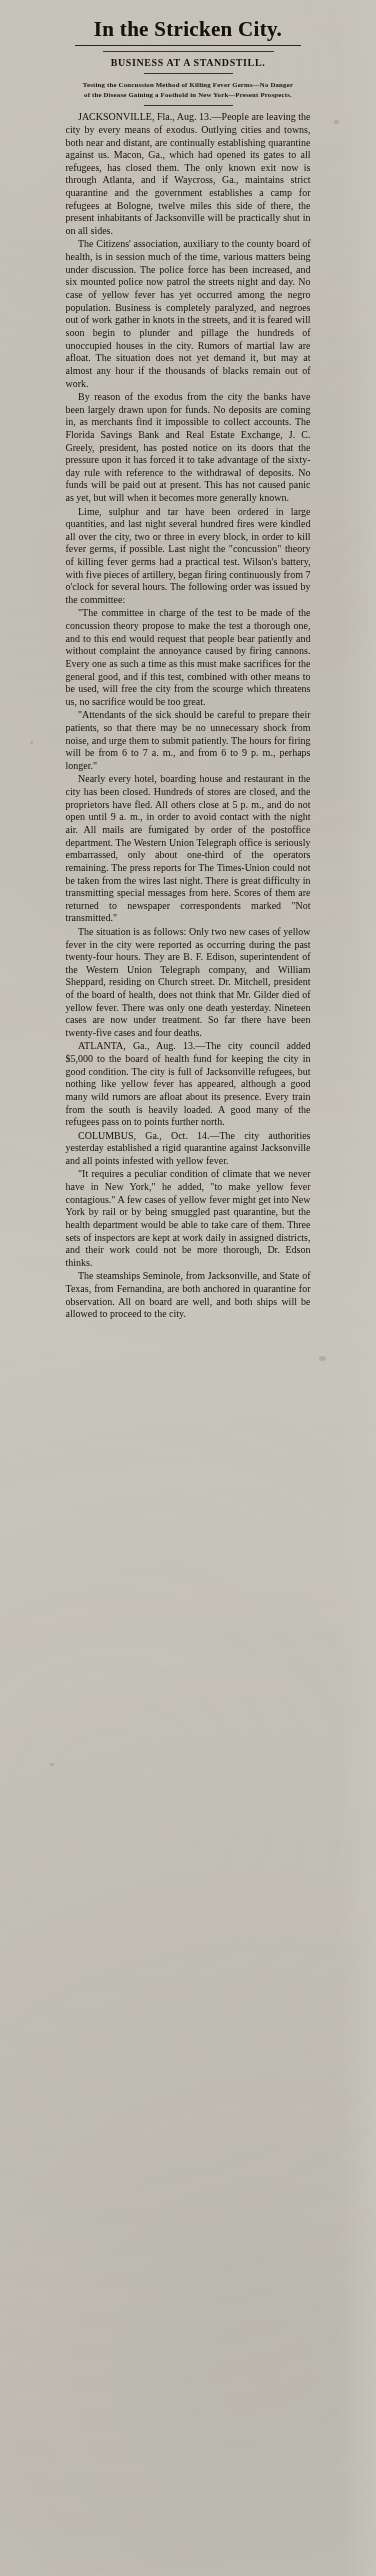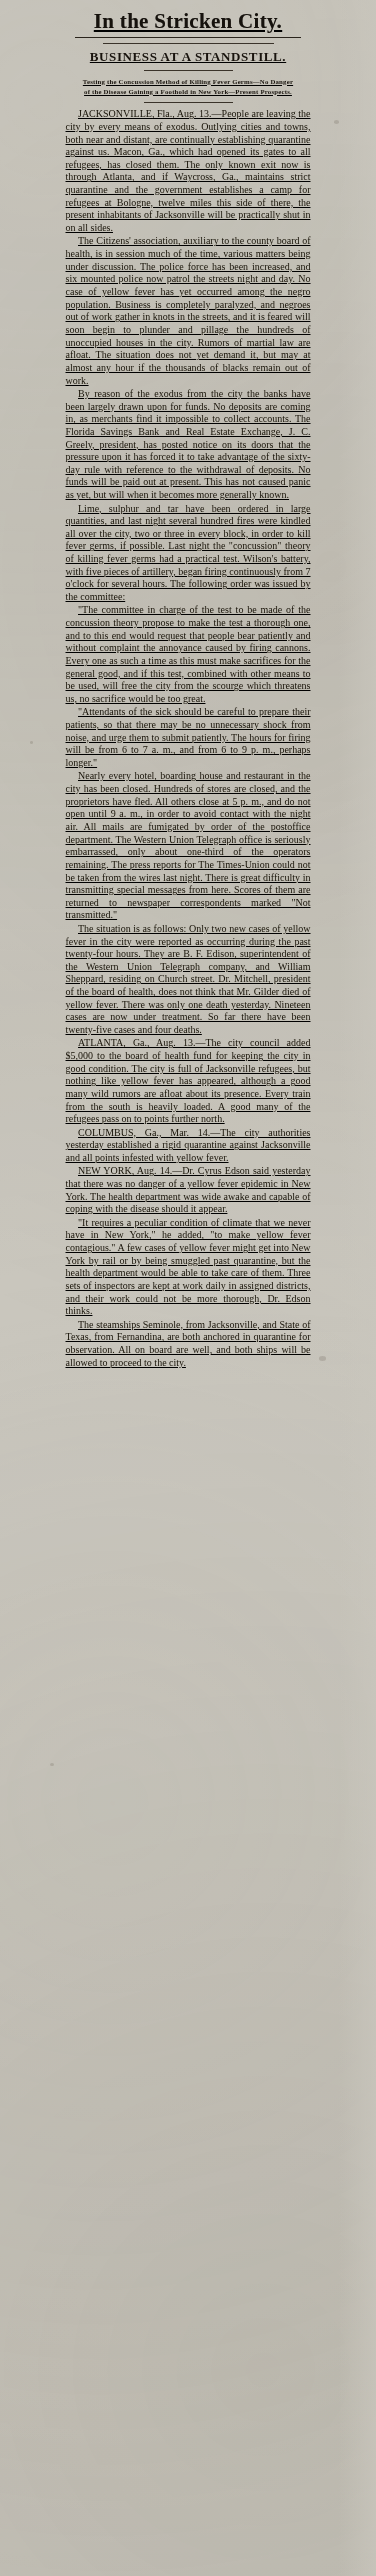--- a/index.html
+++ b/index.html
@@ -30,23 +30,22 @@
       radial-gradient(circle at 12% 4%, rgba(255,255,255,0.18), rgba(255,255,255,0) 36%),
       radial-gradient(circle at 88% 22%, rgba(90,80,60,0.10), rgba(0,0,0,0) 40%),
       radial-gradient(circle at 30% 70%, rgba(255,255,255,0.10), rgba(0,0,0,0) 45%),
       radial-gradient(circle at 70% 92%, rgba(90,80,60,0.12), rgba(0,0,0,0) 45%);
     mix-blend-mode: multiply;
     opacity: .9;
   }
   .col {
     position: relative;
     width: 245px;
-    margin: 0 auto;
+    margin: 8px auto;
     padding-top: 8px;
-    text-decoration: underline;
   }
 
   
   .masthead {
     text-align: center;
     font-family: "Liberation Serif", serif;
     font-weight: bold;
     font-size: 21px;
     line-height: 1.0;
     letter-spacing: 0.3px;
@@ -73,21 +72,21 @@
   .deck1 {
     text-align: center;
     font-size: 12px;
     font-weight: bold;
     line-height: 1.18;
     color: #19140e;
     margin: 2.1px 3.1px 1px 3.1px;
   }
   .deck2 {
     text-align: center;
-    font-size: 13px;
+    font-size: 10px;
     font-weight: bold;
     letter-spacing: 0.6px;
     color: #19140e;
     margin: 3.1px 0 1px 0;
   }
   .deck3 {
     text-align: center;
     font-size: 6.8px;
     font-weight: bold;
     line-height: 1.5;
@@ -145,22 +144,21 @@
     <div class="body">
       <p>JACKSONVILLE, Fla., Aug. 13.—People are leaving the city by every means of exodus. Outlying cities and towns, both near and distant, are continually establishing quarantine against us. Macon, Ga., which had opened its gates to all refugees, has closed them. The only known exit now is through Atlanta, and if Waycross, Ga., maintains strict quarantine and the government establishes a camp for refugees at Bologne, twelve miles this side of there, the present inhabitants of Jacksonville will be practically shut in on all sides.</p>
       <p>The Citizens' association, auxiliary to the county board of health, is in session much of the time, various matters being under discussion. The police force has been increased, and six mounted police now patrol the streets night and day. No case of yellow fever has yet occurred among the negro population. Business is completely paralyzed, and negroes out of work gather in knots in the streets, and it is feared will soon begin to plunder and pillage the hundreds of unoccupied houses in the city. Rumors of martial law are afloat. The situation does not yet demand it, but may at almost any hour if the thousands of blacks remain out of work.</p>
       <p>By reason of the exodus from the city the banks have been largely drawn upon for funds. No deposits are coming in, as merchants find it impossible to collect accounts. The Florida Savings Bank and Real Estate Exchange, J. C. Greely, president, has posted notice on its doors that the pressure upon it has forced it to take advantage of the sixty-day rule with reference to the withdrawal of deposits. No funds will be paid out at present. This has not caused panic as yet, but will when it becomes more generally known.</p>
       <p>Lime, sulphur and tar have been ordered in large quantities, and last night several hundred fires were kindled all over the city, two or three in every block, in order to kill fever germs, if possible. Last night the "concussion" theory of killing fever germs had a practical test. Wilson's battery, with five pieces of artillery, began firing continuously from 7 o'clock for several hours. The following order was issued by the committee:</p>
       <p>"The committee in charge of the test to be made of the concussion theory propose to make the test a thorough one, and to this end would request that people bear patiently and without complaint the annoyance caused by firing cannons. Every one as such a time as this must make sacrifices for the general good, and if this test, combined with other means to be used, will free the city from the scourge which threatens us, no sacrifice would be too great.</p>
       <p>"Attendants of the sick should be careful to prepare their patients, so that there may be no unnecessary shock from noise, and urge them to submit patiently. The hours for firing will be from 6 to 7 a. m., and from 6 to 9 p. m., perhaps longer."</p>
       <p>Nearly every hotel, boarding house and restaurant in the city has been closed. Hundreds of stores are closed, and the proprietors have fled. All others close at 5 p. m., and do not open until 9 a. m., in order to avoid contact with the night air. All mails are fumigated by order of the postoffice department. The Western Union Telegraph office is seriously embarrassed, only about one-third of the operators remaining. The press reports for The Times-Union could not be taken from the wires last night. There is great difficulty in transmitting special messages from here. Scores of them are returned to newspaper correspondents marked "Not transmitted."</p>
       <p>The situation is as follows: Only two new cases of yellow fever in the city were reported as occurring during the past twenty-four hours. They are B. F. Edison, superintendent of the Western Union Telegraph company, and William Sheppard, residing on Church street. Dr. Mitchell, president of the board of health, does not think that Mr. Gilder died of yellow fever. There was only one death yesterday. Nineteen cases are now under treatment. So far there have been twenty-five cases and four deaths.</p>
       <p>ATLANTA, Ga., Aug. 13.—The city council added $5,000 to the board of health fund for keeping the city in good condition. The city is full of Jacksonville refugees, but nothing like yellow fever has appeared, although a good many wild rumors are afloat about its presence. Every train from the south is heavily loaded. A good many of the refugees pass on to points further north.</p>
-      <p>COLUMBUS, Ga., Mar. 14.—The city authorities yesterday established a rigid quarantine against Jacksonville and all points infested with yellow fever.</p>
-      <p>NEW YORK, Aug. 14.—Dr. Cyrus Edson said yesterday that there was no danger of a yellow fever epidemic in New York. The health department was wide awake and capable of coping with the disease should it appear.</p>
+      <p>COLUMBUS, Ga., Oct. 14.—The city authorities yesterday established a rigid quarantine against Jacksonville and all points infested with yellow fever.</p>
       <p>"It requires a peculiar condition of climate that we never have in New York," he added, "to make yellow fever contagious." A few cases of yellow fever might get into New York by rail or by being smuggled past quarantine, but the health department would be able to take care of them. Three sets of inspectors are kept at work daily in assigned districts, and their work could not be more thorough, Dr. Edson thinks.</p>
       <p>The steamships Seminole, from Jacksonville, and State of Texas, from Fernandina, are both anchored in quarantine for observation. All on board are well, and both ships will be allowed to proceed to the city.</p>
     </div>
   </div>
 
   <div class="fade-right"></div>
   <div class="speck" style="left:334px; top:120px; width:5.2px; height:3.7px;"></div>
   <div class="speck" style="left:30px; top:741px; width:3.1px; height:2.6px;"></div>
   <div class="speck" style="left:319px; top:1356px; width:7.3px; height:4.7px;"></div>
   <div class="speck" style="left:50px; top:1763px; width:3.7px; height:3.1px;"></div>

